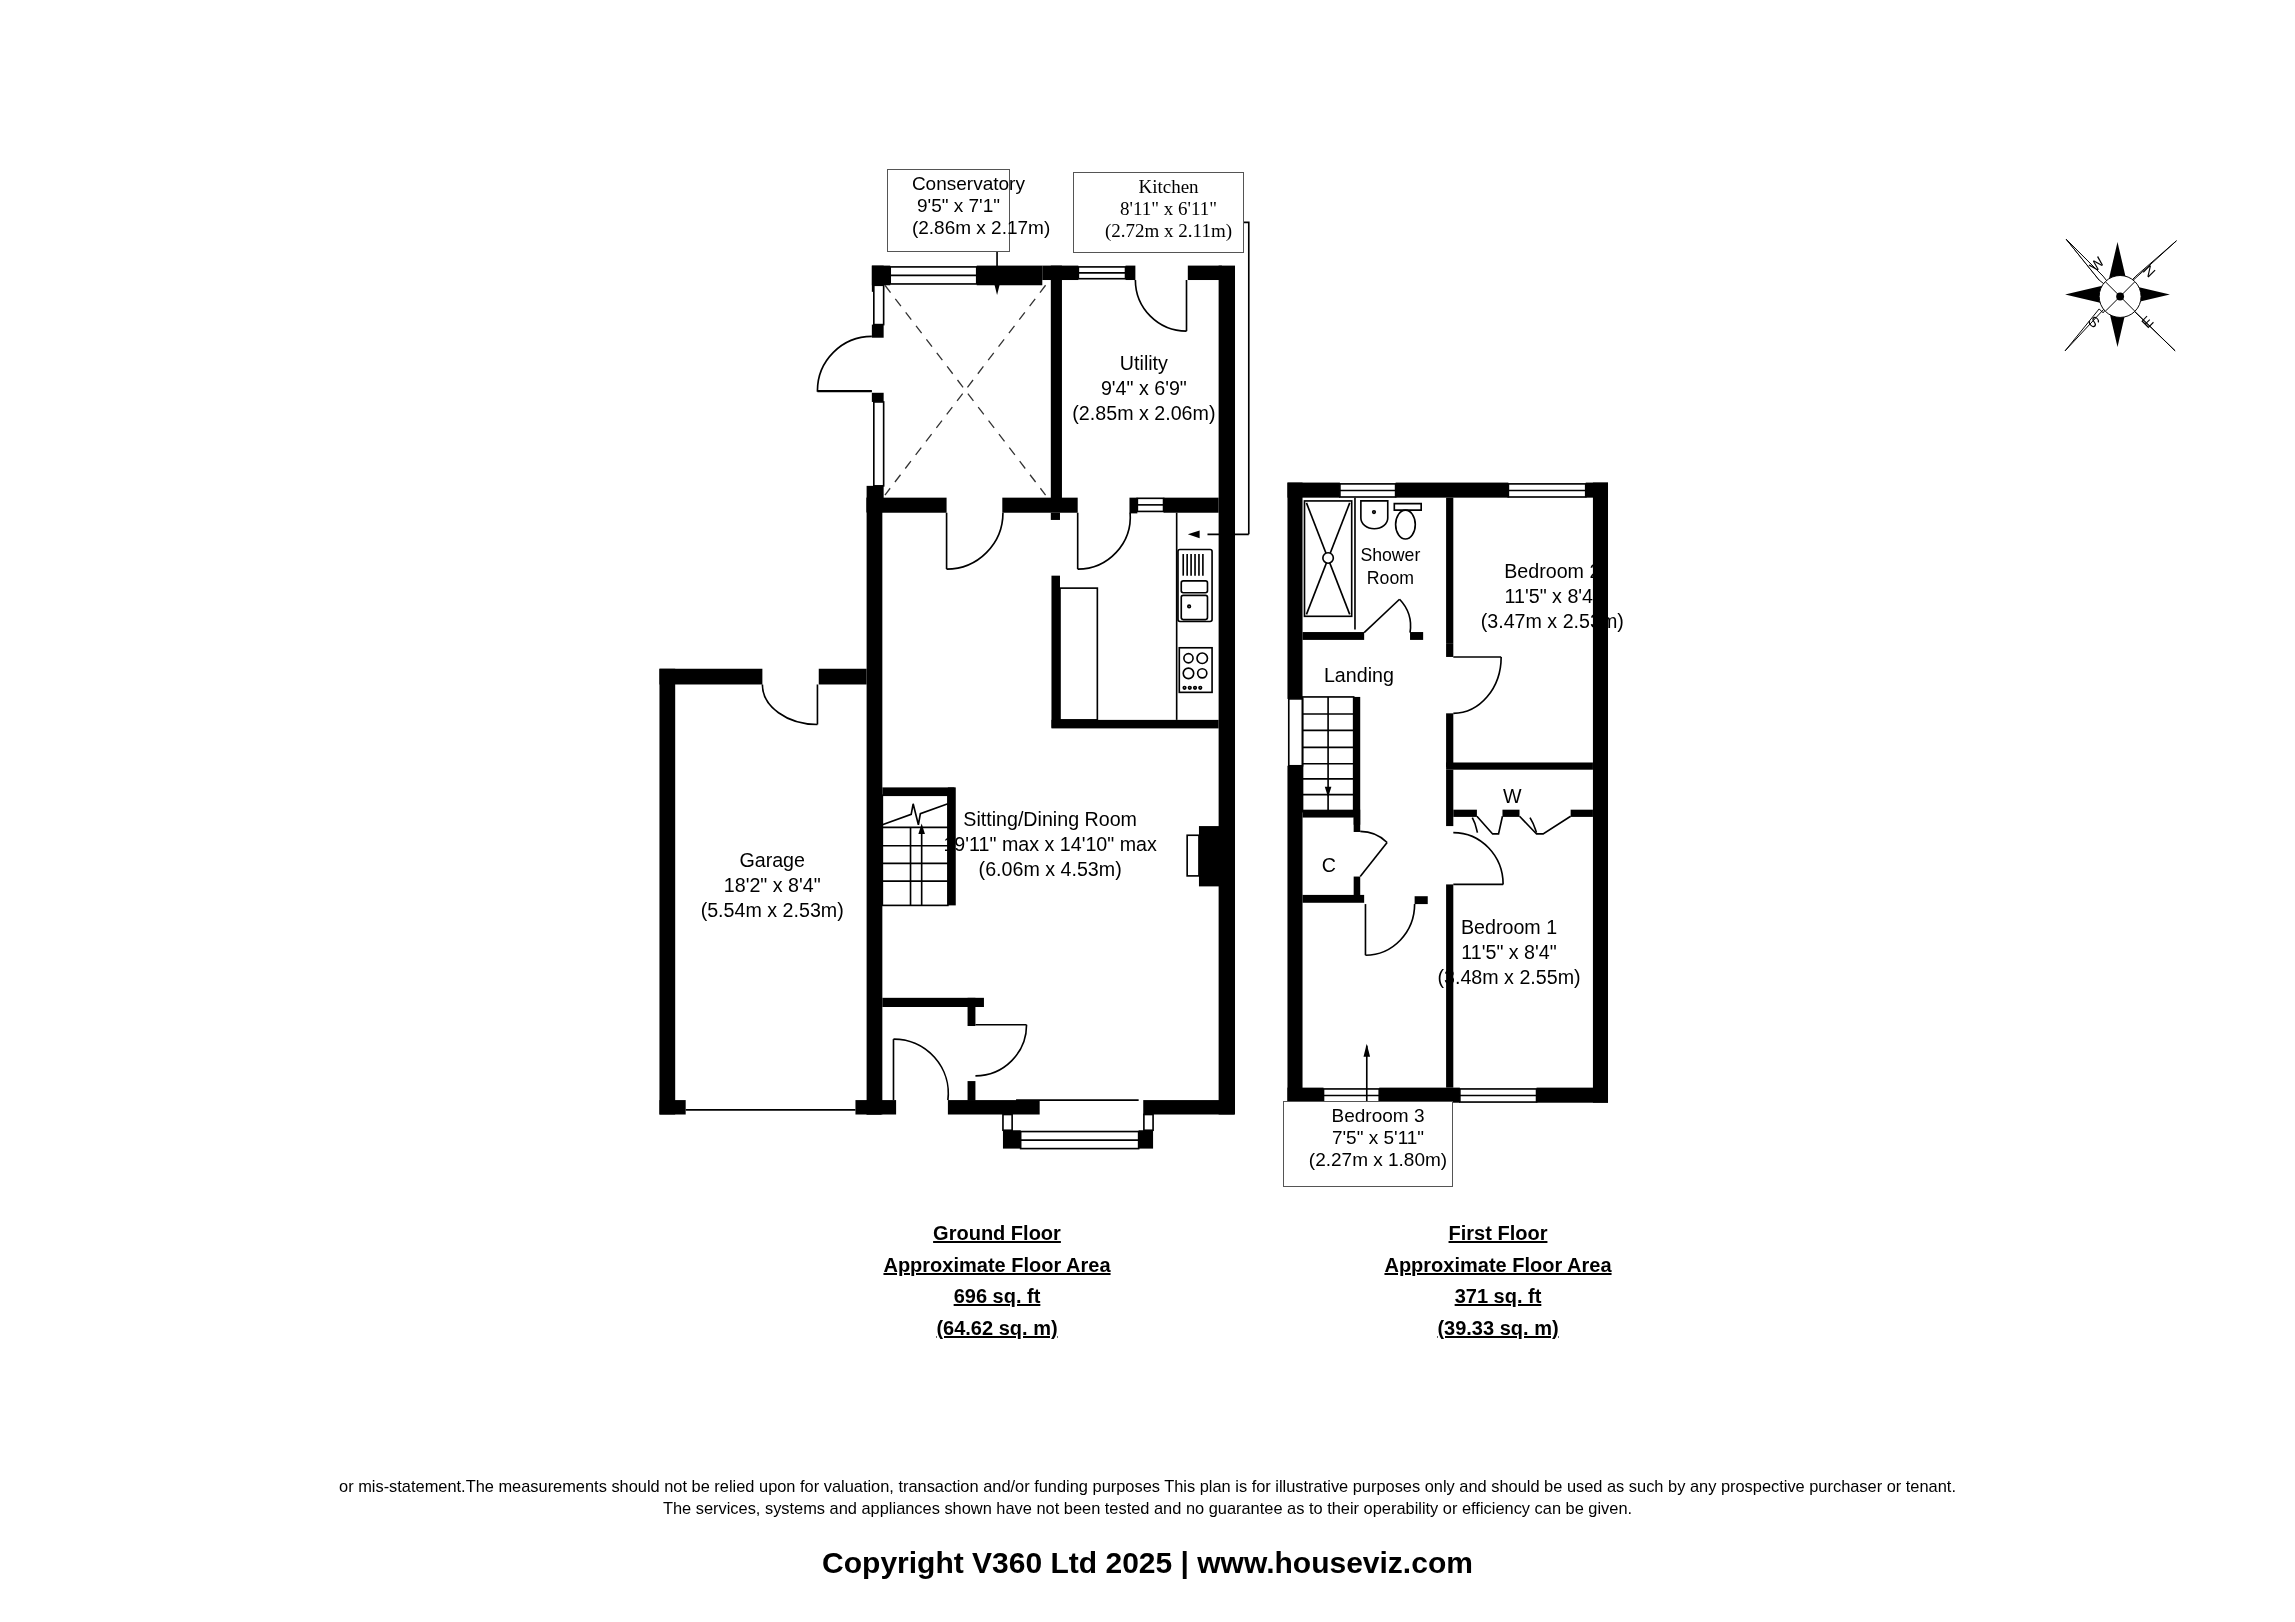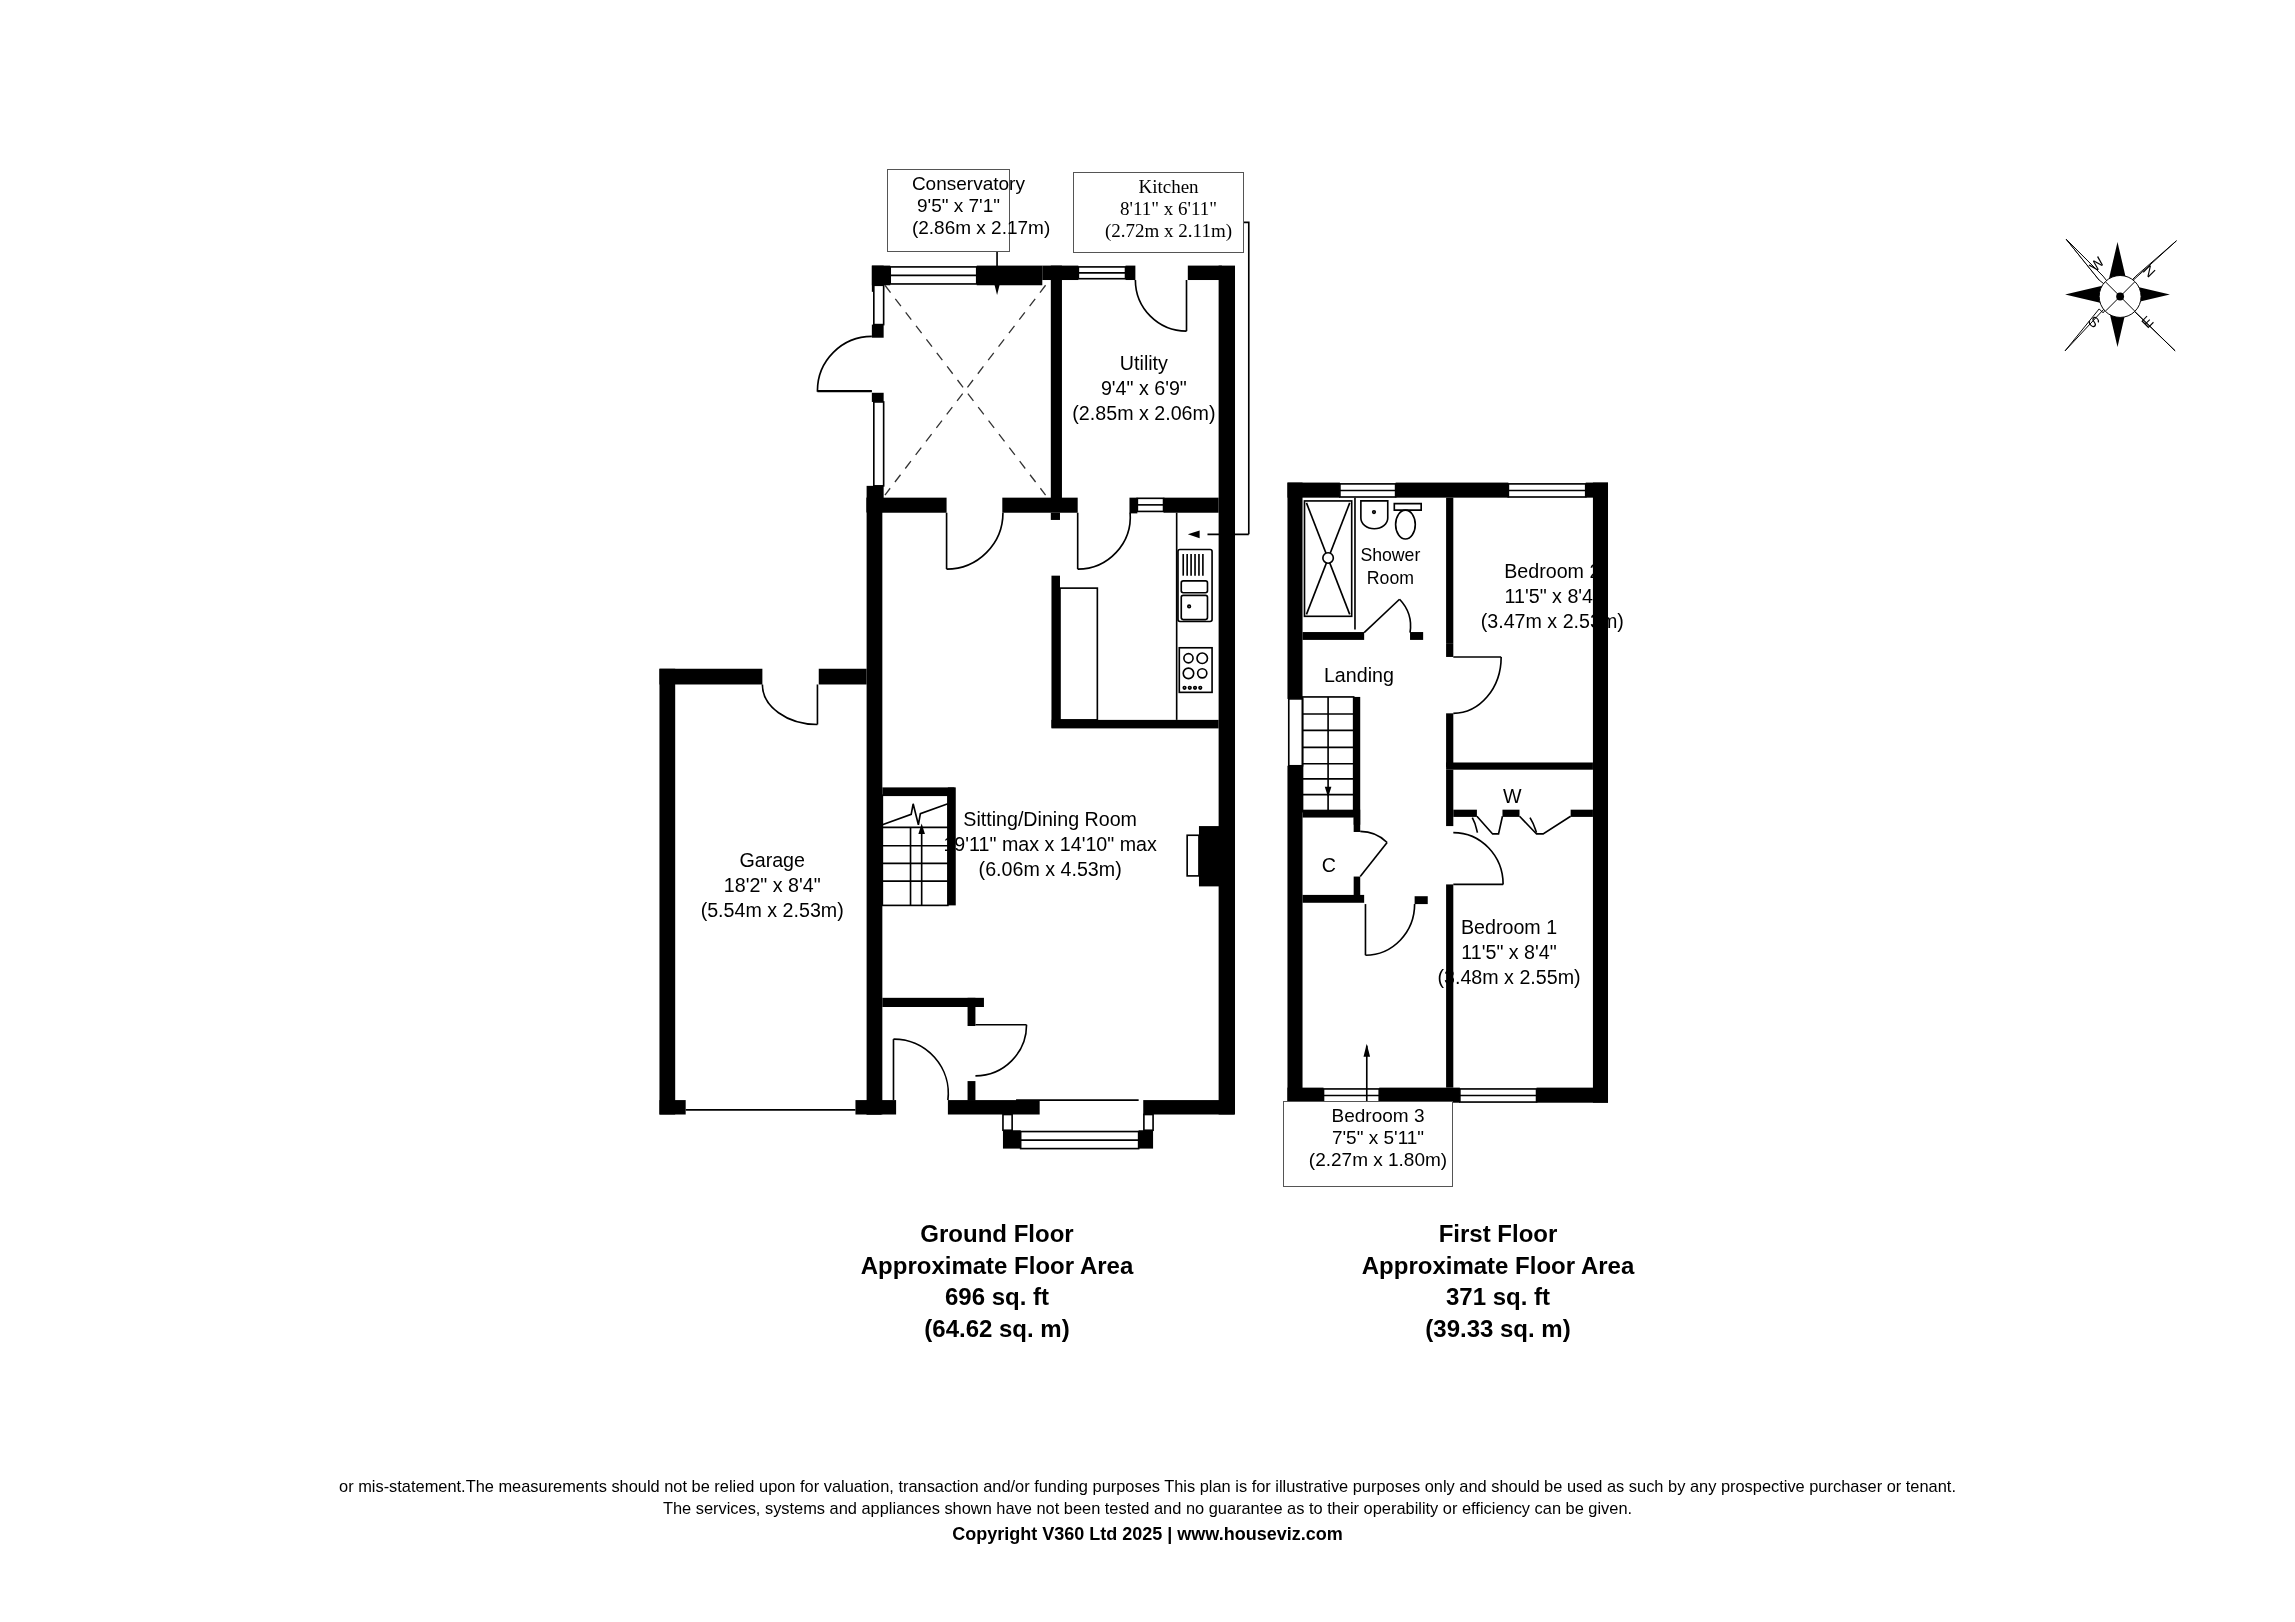--- a/index.html
+++ b/index.html
@@ -6,24 +6,24 @@
   body { width: 2295px; height: 1622px; position: relative; overflow: hidden; font-family: "Liberation Sans", sans-serif; color: #000; }
   svg.plan { position: absolute; left: 0; top: 0; }
   .wall { fill: #000; }
   .thin { fill: none; stroke: #000; stroke-width: 2.5; }
   .thinfill { fill: #fff; stroke: #000; stroke-width: 2.5; }
   .dash { fill: none; stroke: #333; stroke-width: 2; stroke-dasharray: 14 12; }
   .lbl { font-family: "Liberation Sans", sans-serif; font-size: 30px; fill: #000; text-anchor: middle; }
   .lbl-sm { font-family: "Liberation Sans", sans-serif; font-size: 27px; fill: #000; text-anchor: middle; }
   .callout { position: absolute; border: 1.3px solid #555; background: #fff; text-align: center; font-size: 19px; line-height: 22px; padding: 2.6px 3.9px; box-sizing: border-box; }
   .callout div { white-space: nowrap; margin-left: 20px; }
-  .area { position: absolute; text-align: center; font-weight: bold; font-size: 24px; line-height: 31.5px; transform: translateX(-50%); }
+  .area { position: absolute; text-align: center; font-weight: bold; font-size: 20px; line-height: 31.5px; transform: translateX(-50%); text-decoration: underline; }
   .area div { white-space: nowrap; }
   .footer { position: absolute; left: 0; width: 2295px; top: 1475px; text-align: center; font-size: 16.4px; line-height: 22px; }
-  .footer .copy { font-weight: bold; font-size: 18px; line-height: 30px; }
+  .footer .copy { font-weight: bold; font-size: 30px; line-height: 30px; margin-top: 29px; }
   .compass { position: absolute; left: 2052px; top: 229px; width: 131px; height: 131px; }
 </style>
 </head>
 <body>
 
 <svg class="plan" width="2295" height="1622" viewBox="0 0 3501 2474" xmlns="http://www.w3.org/2000/svg">
 
   <g>
 
     <g>

